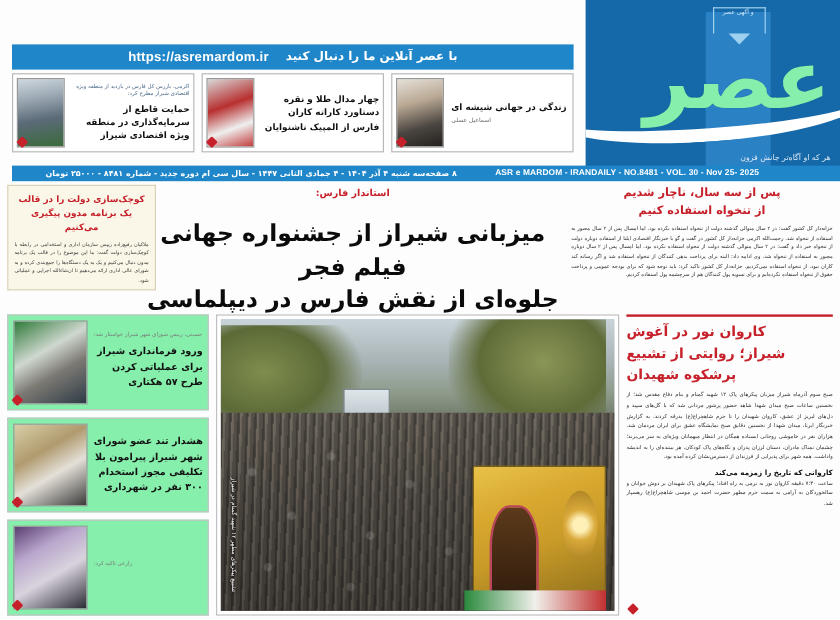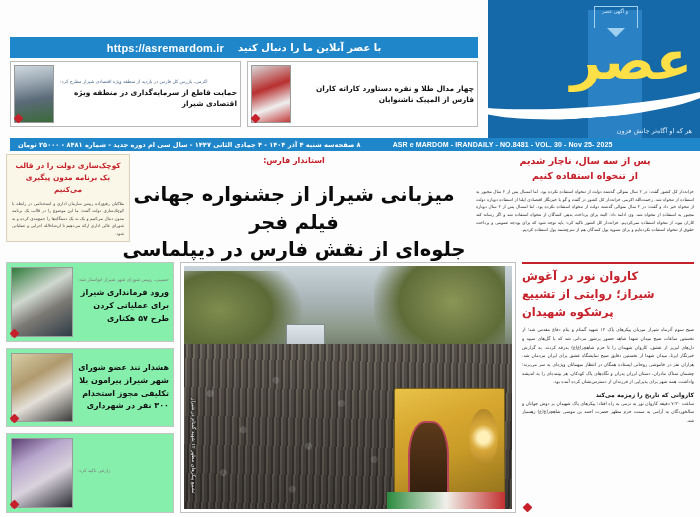--- a/index.html
+++ b/index.html
@@ -57,23 +57,23 @@
     top: 8px; right: 64px;
     width: 42px;
     text-align: center;
     font-size: 5px;
     color: #cfe8fa;
     letter-spacing: .3px;
   }
   .masthead .title-asr {
     position: absolute;
     top: 34px; right: 8px;
-    font-size: 53px;
+    font-size: 68px;
     line-height: 1;
-    color: #fde047;
+    color: #86efac;
     font-family: "DejaVu Sans", sans-serif;
     font-weight: bold;
     text-shadow: 0 0 1px rgba(0,0,0,.2);
     letter-spacing: -2px;
   }
   .masthead .title-mardom {
     position: absolute;
     top: 74px; right: 92px;
     font-size: 30px;
     line-height: 1;
@@ -190,21 +190,21 @@
     height: 13px;
     background: #1f86c9;
     color: #fff;
     display: flex;
     align-items: center;
     flex-direction: row-reverse;
     padding: 0 8px;
     font-size: 6.6px;
     font-weight: bold;
   }
-  .folio .fa-date { flex: 0 0 auto; }
+  .folio .fa-date { flex: 0 0 auto; margin-left: 20px; }
   .folio .pages { margin-right: 32px; }
   .folio .en {
     margin-right: auto;
     direction: ltr;
     font-family: "Liberation Sans", sans-serif;
     font-size: 7px;
     letter-spacing: .1px;
   }
 
   
@@ -494,20 +494,28 @@
     </div>
 
     <div class="teaser">
       <div class="photo t2"></div>
       <div class="tbody">
         <div class="ttitle">چهار مدال طلا و نقره دستاورد کاراته کاران فارس از المپیک ناشنوایان</div>
       </div>
       <span class="diamond"></span>
     </div>
 
+    <div class="teaser">
+      <div class="photo t3"></div>
+      <div class="tbody">
+        <div class="ttitle">زندگی در جهانی شیشه ای</div>
+        <div class="byline">اسماعیل عسلی</div>
+      </div>
+      <span class="diamond"></span>
+    </div>
 
   </div>
 
   <div class="folio">
     <span class="fa-date">سه شنبه ۴ آذر ۱۴۰۴ - ۴ جمادی الثانی ۱۴۴۷ - سال سی ام دوره جدید - شماره ۸۴۸۱ - ۲۵۰۰۰ تومان</span>
     <span class="pages">۸ صفحه</span>
     <span class="en">ASR e MARDOM - IRANDAILY - NO.8481 - VOL. 30 -  Nov 25- 2025</span>
   </div>
 
   <div class="lead">

